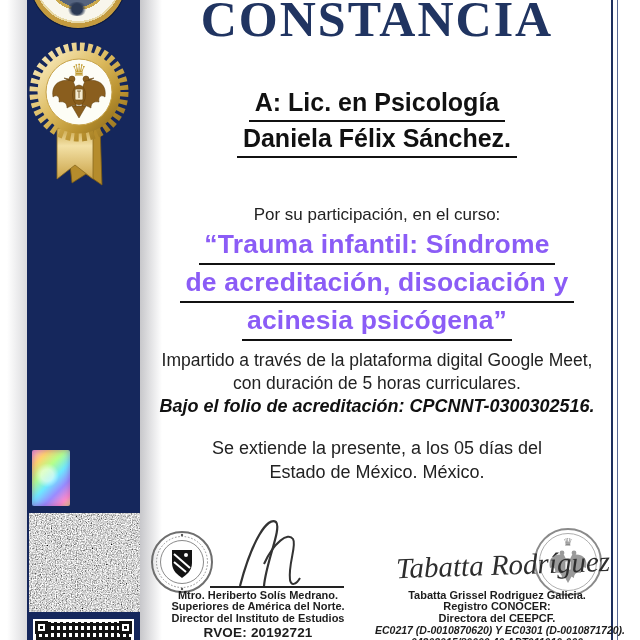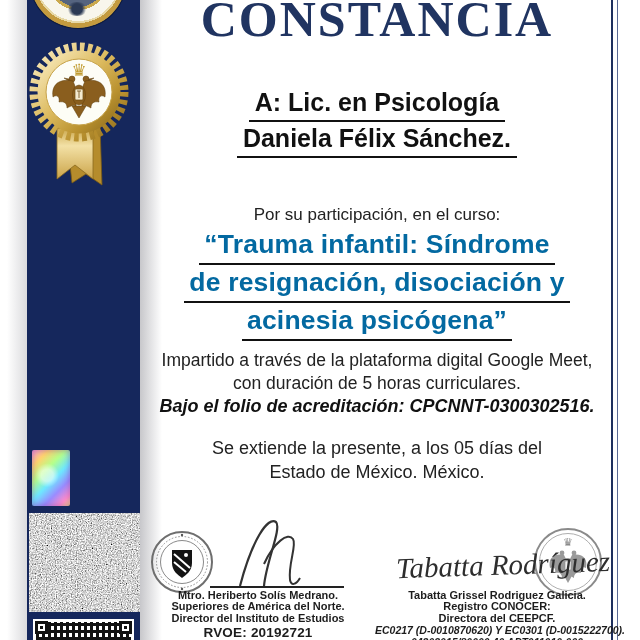--- a/index.html
+++ b/index.html
@@ -56,21 +56,21 @@
   .title{position:absolute;left:0;right:0;top:-10px;
     font-family:"Liberation Serif",serif;font-weight:bold;font-size:50px;
     letter-spacing:2px;color:var(--title-navy,#203461);white-space:nowrap;}
 
   .recipient{position:absolute;left:0;right:0;top:86px;
     font-size:25px;font-weight:bold;line-height:33px;color:#111;}
   .recipient .u{border-bottom:2.5px solid #111;display:inline-block;padding:0 6px 1px 6px;text-align:center;}
 
   .course-intro{position:absolute;left:0;right:0;top:205px;font-size:17px;color:#222;}
   .course{position:absolute;left:0;right:0;top:227px;
-    font-size:26.5px;font-weight:bold;line-height:34px;color:#0369a1;letter-spacing:.2px;}
+    font-size:26.5px;font-weight:bold;line-height:34px;color:#8b5cf6;letter-spacing:.2px;}
   .course .u{border-bottom:2.5px solid #111;display:inline-block;padding:0 5px 2px 5px;}
 
   .delivery{position:absolute;left:0;right:0;top:349px;font-size:17.5px;line-height:22.5px;color:#222;}
   .folio{font-size:18px;font-weight:bold;font-style:italic;color:#111;margin-top:1px;}
   .folio .u{text-underline-offset:2px;text-decoration-thickness:2px;}
 
   .issue{position:absolute;left:0;right:0;top:437px;font-size:18px;line-height:23.5px;color:#222;}
 
   
   .sig-line-left{left:210px;top:586px;width:134px;border-top:2px solid #222;height:0;}
@@ -166,21 +166,21 @@
 
   <div class="recipient">
     <span class="u">A: Lic. en Psicología</span><br>
     <span class="u">Daniela Félix Sánchez.</span>
   </div>
 
   <div class="course-intro">Por su participación, en el curso:</div>
 
   <div class="course">
     <span class="u">“Trauma infantil: Síndrome</span><br>
-    <span class="u">de resignación, disociación y</span><br>
+    <span class="u">de acreditación, disociación y</span><br>
     <span class="u">acinesia psicógena”</span>
   </div>
 
   <div class="delivery">
     <div>Impartido a través de la plataforma digital Google Meet,</div>
     <div>con duración de 5 horas curriculares.</div>
     <div class="folio">
       <span>Bajo el folio de acreditación: </span><span class="u">CPCNNT-0300302516.</span>
     </div>
   </div>
@@ -230,15 +230,15 @@
   </g>
   <rect x="34" y="36" width="6" height="9" rx="1" fill="#f2f2f2" stroke="#8a8a8a" stroke-width="0.6"></rect>
 </svg>
 
 <div class="abs sig-right-script">Tabatta Rodríguez</div>
 
 <div class="abs sig-right-text">
   <div>Tabatta Grissel Rodriguez  Galicia.</div>
   <div>Registro CONOCER:</div>
   <div>Directora del CEEPCF.</div>
-  <div class="reg-line">EC0217 (D-0010870620) Y EC0301 (D-0015222700).</div>
+  <div class="reg-line">EC0217 (D-0010870620) Y EC0301 (D-0010871720).</div>
   <div class="reg-partial">04202015/80000 40 APT011010-000</div>
 </div>
 
 </body></html>

